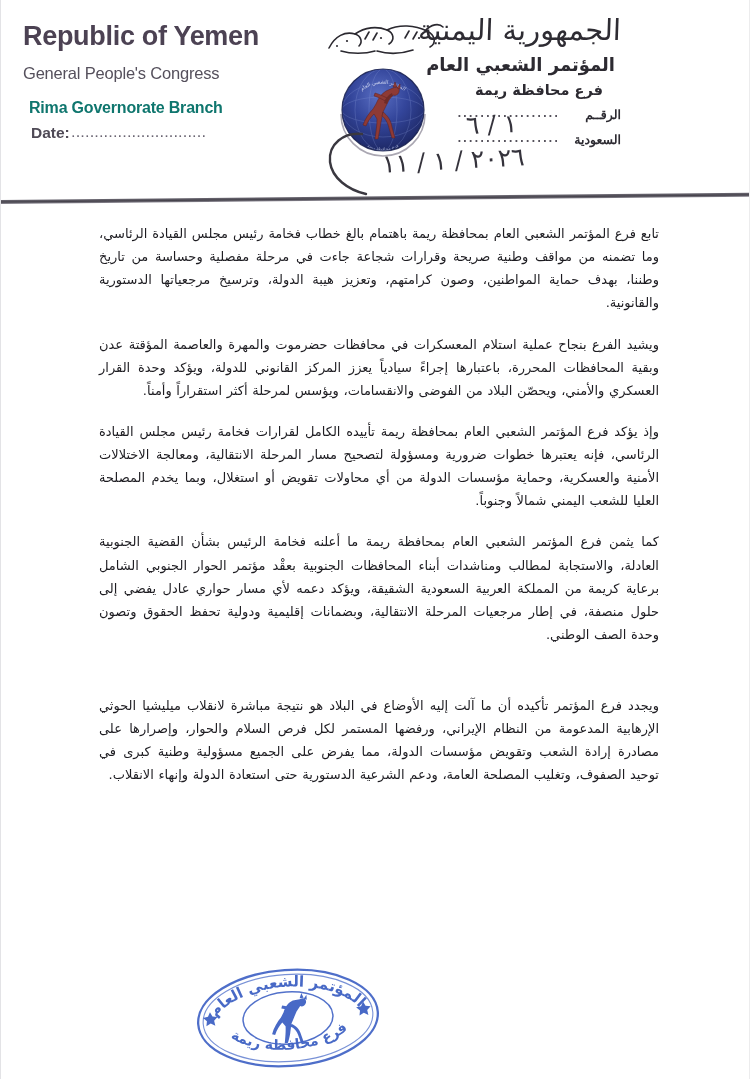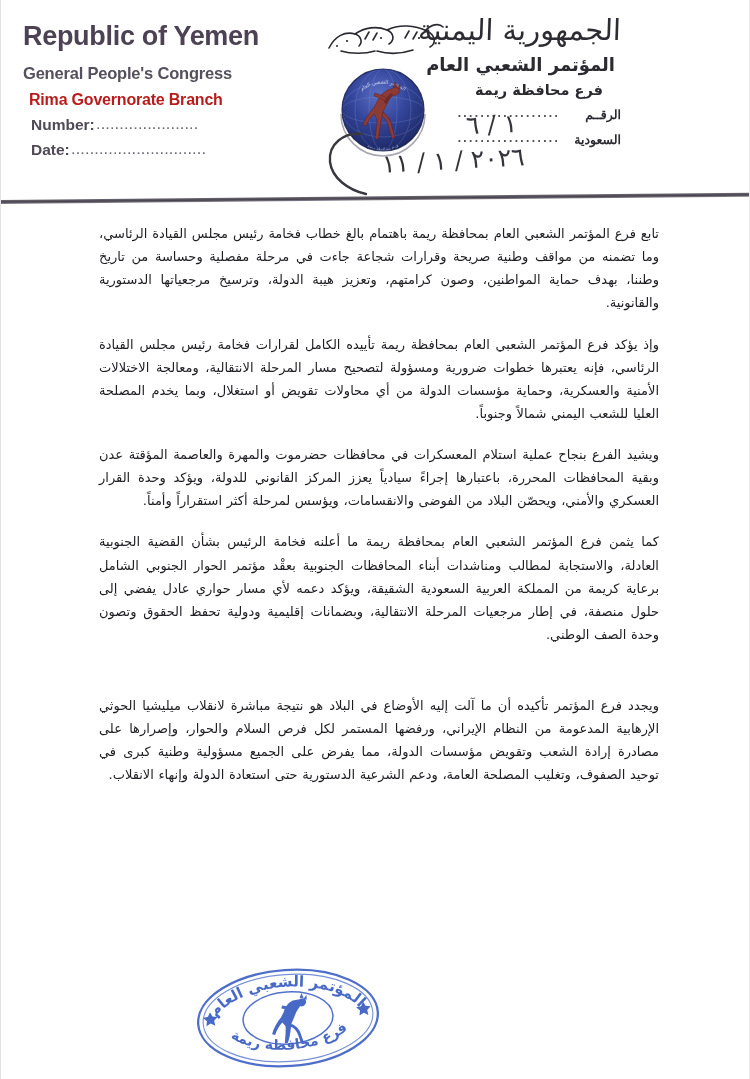--- a/index.html
+++ b/index.html
@@ -43,32 +43,32 @@
     font-weight: bold;
     color: #4c4253;
     letter-spacing: -0.3px;
     line-height: 1.05;
     white-space: nowrap;
   }
 
   .lh-sub-en {
     margin-top: 14px;
     font-size: 16.5px;
-    font-weight: bold;
+    font-weight: normal;
     color: #55505c;
     letter-spacing: -0.2px;
     white-space: nowrap;
   }
 
   .lh-branch-en {
-    margin-top: 8px;
+    margin-top: 16px;
     margin-left: 6px;
     font-size: 16px;
     font-weight: bold;
-    color: #b91c1c;
+    color: #0f766e;
     letter-spacing: -0.2px;
     white-space: nowrap;
   }
 
   .lh-field-en {
     margin-left: 8px;
     margin-top: 7px;
     font-size: 15.5px;
     font-weight: bold;
     color: #4f4a56;
@@ -285,24 +285,20 @@
 
 <div id="page">
 
   <div class="letterhead">
 
     <div class="lh-left">
       <div class="lh-title-en">Republic of Yemen</div>
       <div class="lh-sub-en">General People's Congress</div>
       <div class="lh-branch-en">Rima Governorate Branch</div>
 
-      <div class="lh-field-en">
-        <span class="fld-label">Number:</span>
-        <span class="fld-dots">......................</span>
-      </div>
 
       <div class="lh-field-en">
         <span class="fld-label">Date:</span>
         <span class="fld-dots">.............................</span>
       </div>
     </div>
 
     <div class="emblem-wrap">
 
       <div class="basmala">
@@ -424,22 +420,22 @@
       </svg>
     </div>
 
     <div class="rule"></div>
   </div>
 
   <div class="body-area">
 
 
     <p class="para">تابع فرع المؤتمر الشعبي العام بمحافظة ريمة باهتمام بالغ خطاب فخامة رئيس مجلس القيادة الرئاسي، وما تضمنه من مواقف وطنية صريحة وقرارات شجاعة جاءت في مرحلة مفصلية وحساسة من تاريخ وطننا، بهدف حماية المواطنين، وصون كرامتهم، وتعزيز هيبة الدولة، وترسيخ مرجعياتها الدستورية والقانونية.</p>
+    <p class="para">ويشيد الفرع بنجاح عملية استلام المعسكرات في محافظات حضرموت والمهرة والعاصمة المؤقتة عدن وبقية المحافظات المحررة، باعتبارها إجراءً سيادياً يعزز المركز القانوني للدولة، ويؤكد وحدة القرار العسكري والأمني، ويحصّن البلاد من الفوضى والانقسامات، ويؤسس لمرحلة أكثر استقراراً وأمناً.</p>
     <p class="para">وإذ يؤكد فرع المؤتمر الشعبي العام بمحافظة ريمة تأييده الكامل لقرارات فخامة رئيس مجلس القيادة الرئاسي، فإنه يعتبرها خطوات ضرورية ومسؤولة لتصحيح مسار المرحلة الانتقالية، ومعالجة الاختلالات الأمنية والعسكرية، وحماية مؤسسات الدولة من أي محاولات تقويض أو استغلال، وبما يخدم المصلحة العليا للشعب اليمني شمالاً وجنوباً.</p>
-    <p class="para">ويشيد الفرع بنجاح عملية استلام المعسكرات في محافظات حضرموت والمهرة والعاصمة المؤقتة عدن وبقية المحافظات المحررة، باعتبارها إجراءً سيادياً يعزز المركز القانوني للدولة، ويؤكد وحدة القرار العسكري والأمني، ويحصّن البلاد من الفوضى والانقسامات، ويؤسس لمرحلة أكثر استقراراً وأمناً.</p>
     <p class="para">كما يثمن فرع المؤتمر الشعبي العام بمحافظة ريمة ما أعلنه فخامة الرئيس بشأن القضية الجنوبية العادلة، والاستجابة لمطالب ومناشدات أبناء المحافظات الجنوبية بعقْد مؤتمر الحوار الجنوبي الشامل برعاية كريمة من المملكة العربية السعودية الشقيقة، ويؤكد دعمه لأي مسار حواري عادل يفضي إلى حلول منصفة، في إطار مرجعيات المرحلة الانتقالية، وبضمانات إقليمية ودولية تحفظ الحقوق وتصون وحدة الصف الوطني.</p>
     <p class="para">ويجدد فرع المؤتمر تأكيده أن ما آلت إليه الأوضاع في البلاد هو نتيجة مباشرة لانقلاب ميليشيا الحوثي الإرهابية المدعومة من النظام الإيراني، ورفضها المستمر لكل فرص السلام والحوار، وإصرارها على مصادرة إرادة الشعب وتقويض مؤسسات الدولة، مما يفرض على الجميع مسؤولية وطنية كبرى في توحيد الصفوف، وتغليب المصلحة العامة، ودعم الشرعية الدستورية حتى استعادة الدولة وإنهاء الانقلاب.</p>
   </div>
 
   <div class="stamp">
     <span class="sr-only">المؤتمر الشعبي العام</span>
     <span class="sr-only">فرع محافظة ريمة</span>
 
     <svg viewBox="0 0 198 108" width="198" height="108" aria-hidden="true">
       <g transform="rotate(-4 99 54)">

